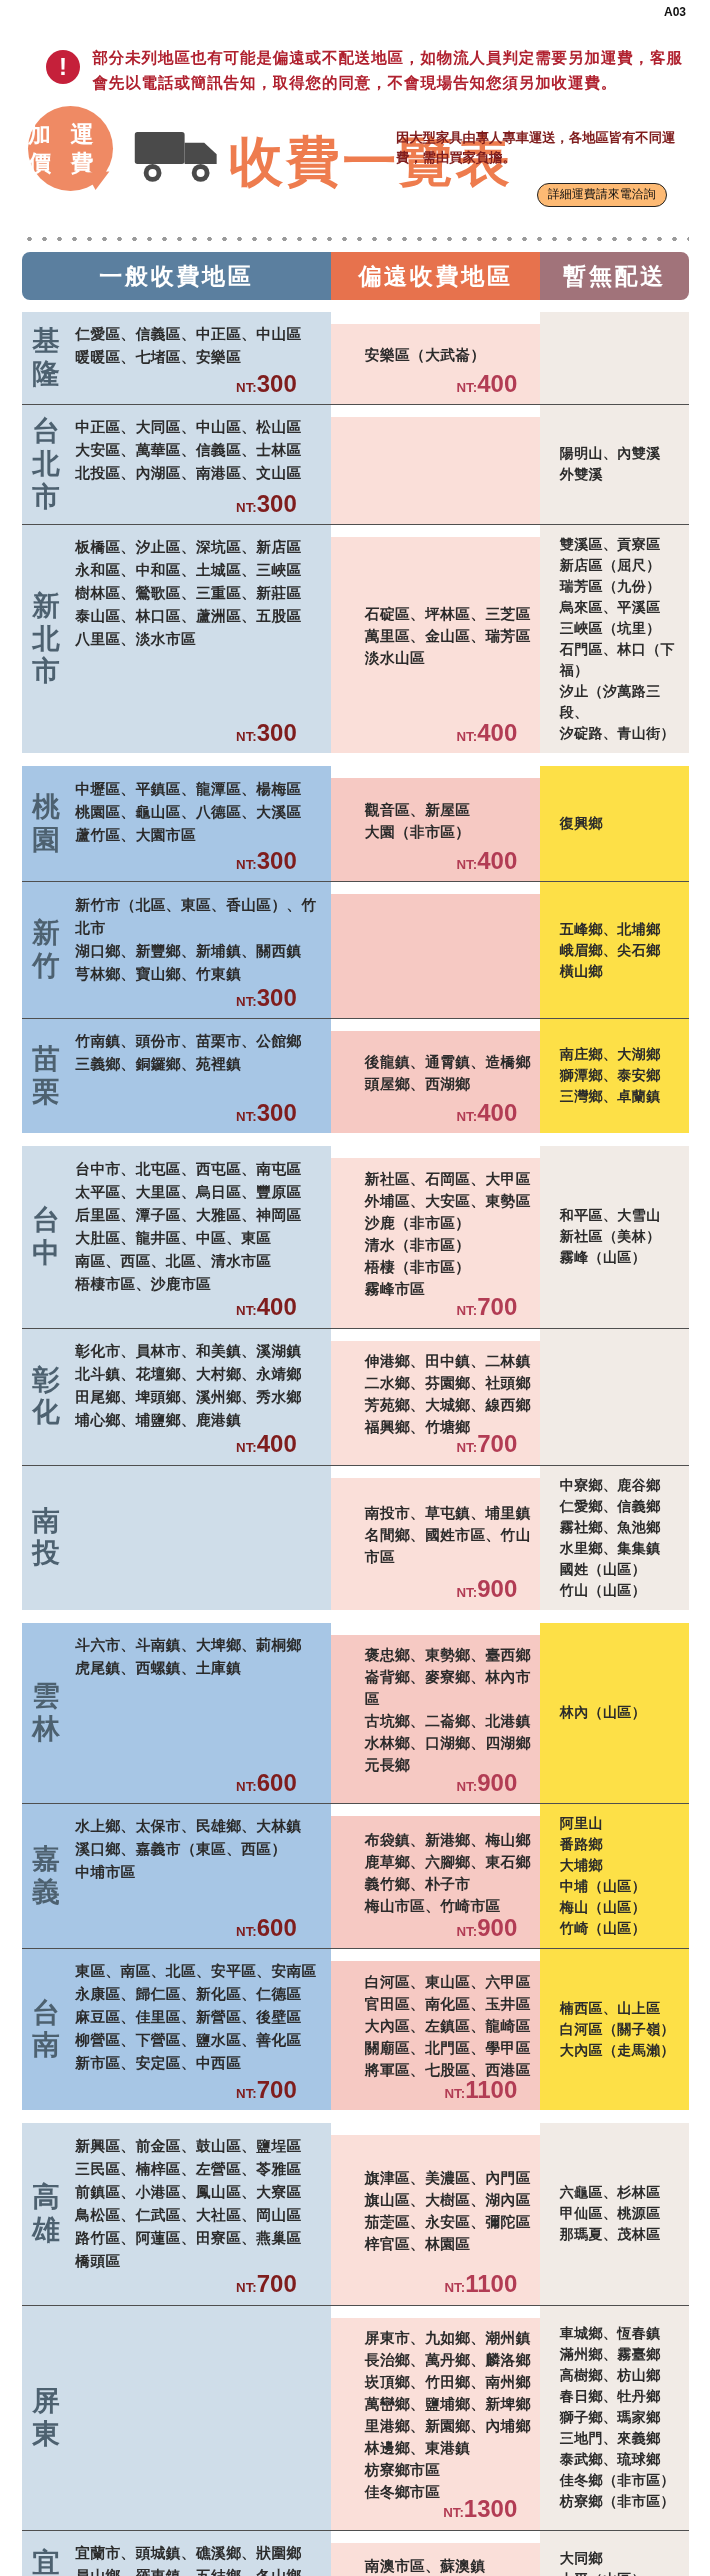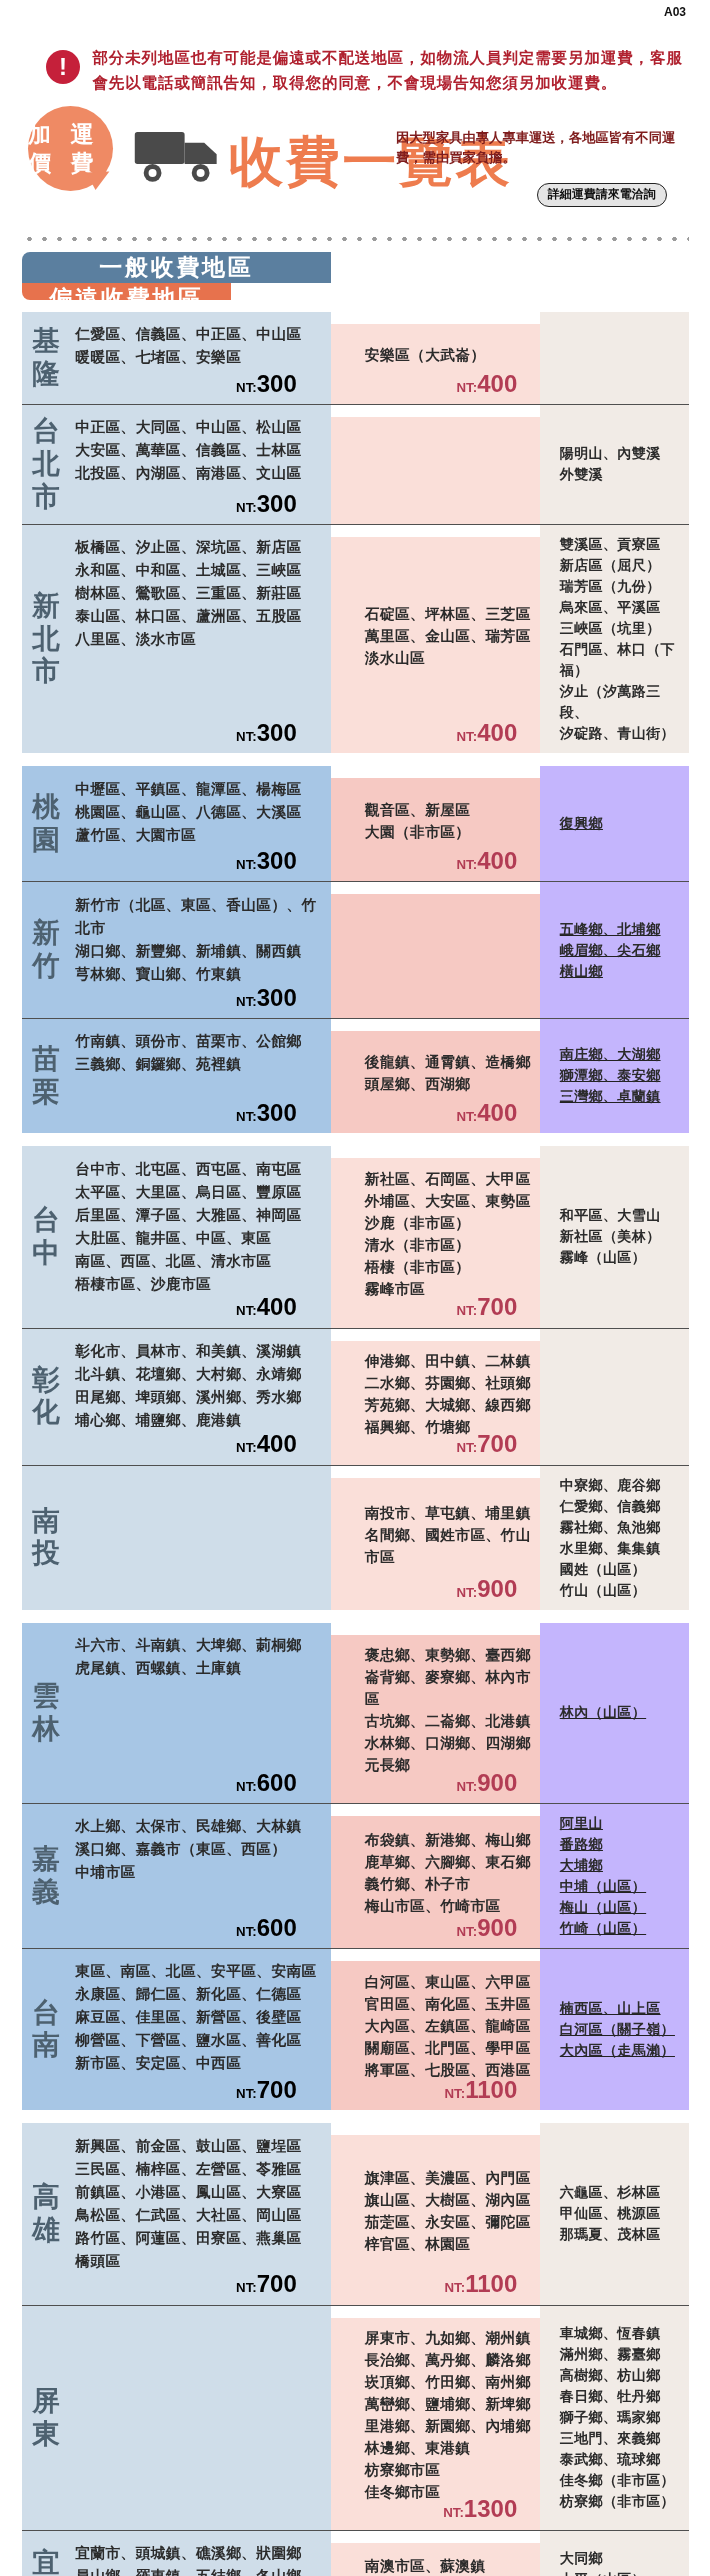--- a/index.html
+++ b/index.html
@@ -19,61 +19,61 @@
           background:#ef8a64;color:#fff;display:flex;flex-direction:row;align-items:center;
           justify-content:center;font-size:23px;font-weight:bold;line-height:1.25;letter-spacing:1.8px;}
   .bubble::after{content:"";position:absolute;right:-7px;bottom:7px;width:0;height:0;
           border:10.7px solid transparent;border-left:21px solid #ef8a64;transform:rotate(-28deg);}
   .truck{position:absolute;left:133px;top:19.5px;width:89px;height:64px;}
   .main-title{position:absolute;left:229px;top:21px;font-size:54px;font-weight:bold;
           color:#ee7c4e;letter-spacing:2.7px;}
   .subtitle{position:absolute;left:396px;top:23px;width:286px;font-size:13.3px;font-weight:bold;
           color:#7f1d1d;line-height:1.5;}
   .pill{position:absolute;left:537px;top:78px;border:1.8px solid #222;border-radius:13.3px;
-          padding:2.7px 9.8px;font-size:12px;font-weight:bold;color:#111;background:#e5e5e5;}
+          padding:2.7px 9.8px;font-size:12px;font-weight:normal;color:#111;background:#fdba74;}
 
   .dotted{height:6.2px;margin:14px 22px 0 22px;
           background-image:radial-gradient(circle,#9a9a9a 2px,transparent 2.5px);
           background-size:15px 6.2px;background-repeat:repeat-x;}
 
   
   .tbl{margin:10.7px 22px 0 22px;}
-  .hdr{display:flex;height:48px;border-radius:8px;overflow:hidden;flex-direction:column;}
+  .hdr{display:flex;height:48px;border-radius:8px;overflow:hidden;}
   .hdr>div{display:flex;align-items:center;justify-content:center;color:#fff;
            font-size:23px;font-weight:bold;letter-spacing:2.7px;}
   .hdr .h-gen{width:46.3%;background:#5b7f9f;}
   .hdr .h-rem{width:31.4%;background:#e7724d;}
   .hdr .h-non{width:22.3%;background:#a1737a;}
 
   .group-gap{height:13.3px;}
   .first-gap{height:11.5px;}
   .row{display:flex;position:relative;}
   .row + .row{border-top:1.8px solid #4f4f4f;}
   .cell{position:relative;box-sizing:border-box;}
   .c-gen{width:46.3%;display:flex;}
   .c-rem{width:31.4%;display:flex;flex-direction:column;justify-content:center;padding:9px 7px 27px 34px;margin-top:12px;}
   .c-non{width:22.3%;display:flex;flex-direction:column;justify-content:center;padding:9px 3.6px 9px 19.5px;}
   .row.light .c-gen{background:#cfdde9;}
   .row.light .c-rem{background:#fadfd9;}
   .row.light .c-non{background:#f1ebe6;}
   .row.dark .c-gen{background:#a7c6e5;}
   .row.dark .c-rem{background:#f6c9c3;}
-  .row.dark .c-non{background:#c4b5fd;text-decoration:underline;}
+  .row.dark .c-non{background:#fde047;}
   .label-col{width:48px;display:flex;flex-direction:column;align-items:center;justify-content:center;
              gap:1.8px;flex:0 0 48px;}
   .label-col div{font-size:27.5px;font-weight:bold;color:#4d6170;line-height:1.12;}
   .gen-areas{flex:1;padding:11.5px 5.3px 32px 5.3px;}
   .gen-areas div{font-size:14.7px;font-weight:bold;color:#2b2b2b;line-height:23px;letter-spacing:0.4px;}
   .c-rem .line{font-size:14.7px;font-weight:bold;color:#2b2b2b;line-height:22px;letter-spacing:0.4px;}
   .c-non .line{font-size:14px;font-weight:bold;color:#2b2b2b;line-height:21px;letter-spacing:0.4px;}
   .price{position:absolute;bottom:6.2px;right:34px;white-space:nowrap;}
   .c-rem .price{right:23px;}
   .price .nt{font-size:13.3px;font-weight:bold;}
   .price .num{font-size:24px;font-weight:bold;}
-  .price.blue{color:#000000;}
+  .price.blue{color:#7f1d1d;}
   .price.red{color:#b23c54;}
 </style>
 </head>
 <body>
 
 <div class="page">
   <div class="page-code">A03</div>
 
   <div class="warning">
     <div class="warn-icon">!</div>

